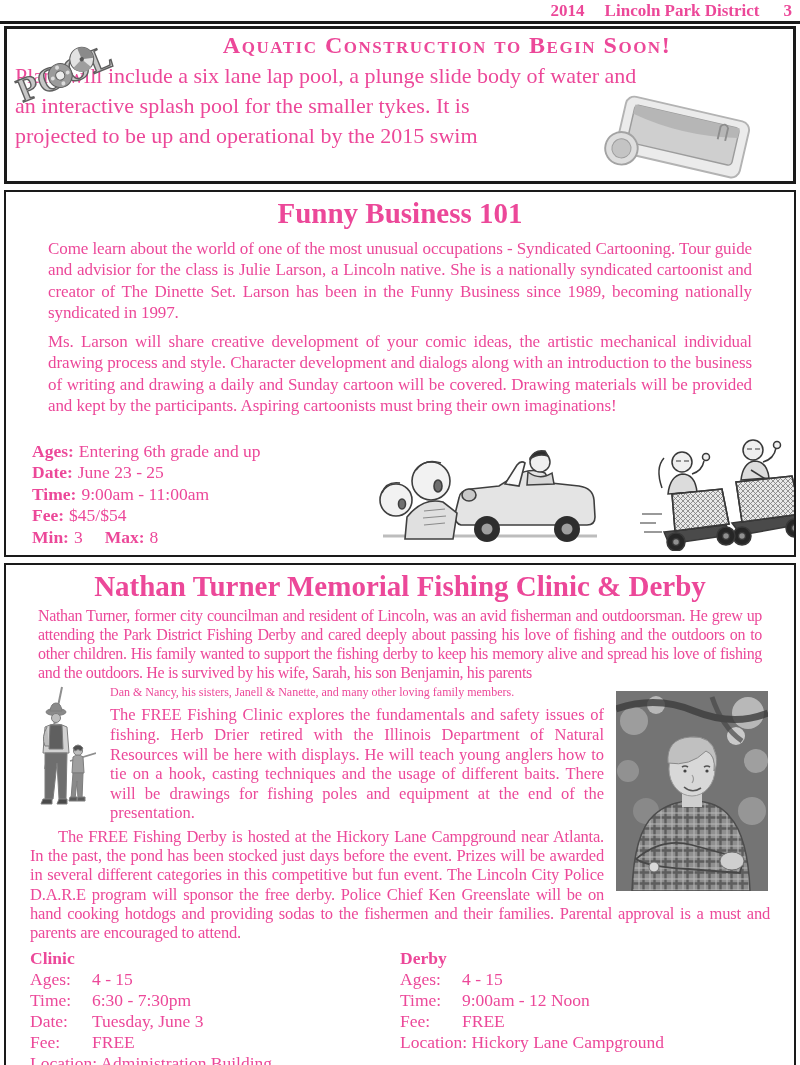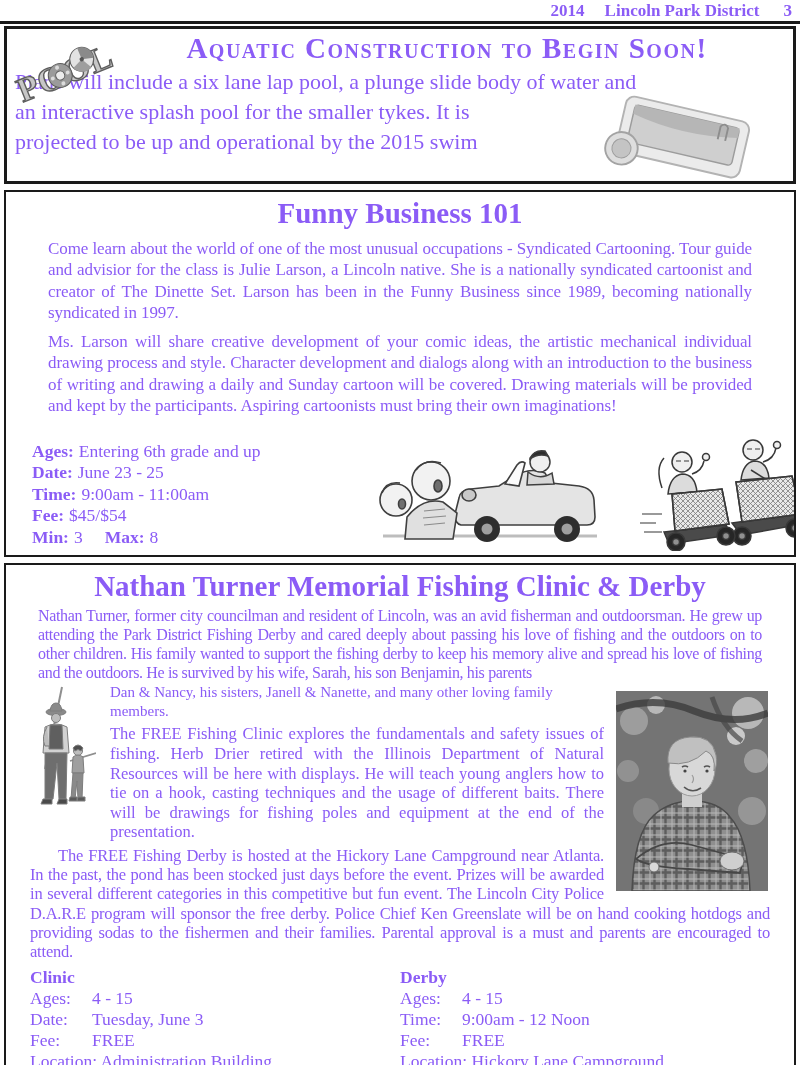--- a/index.html
+++ b/index.html
@@ -1,51 +1,51 @@
 <!DOCTYPE html>
 <html><head>
 <meta charset="utf-8">
 <style>
   html,body{margin:0;padding:0;background:#fff;}
   .page{width:800px;height:1065px;position:relative;overflow:hidden;background:#fff;
-        font-family:"Liberation Serif",serif;color:#8b5cf6;}
+        font-family:"Liberation Serif",serif;color:#ec4899;}
   
   .page-header{position:absolute;top:1px;right:8px;font-weight:bold;font-size:17px;white-space:nowrap;}
   .page-header .yr{margin-right:20px;}
   .page-header .pg{margin-left:24px;}
   .header-rule{position:absolute;top:21px;left:0;width:800px;height:3px;background:#1a1a1a;}
   
   .box{margin:0 4px;border:2px solid #1a1a1a;background:#fff;position:relative;box-sizing:border-box;}
   .box-aquatic{margin-top:26px;height:158px;border-width:3px;overflow:hidden;}
   .box-funny{margin-top:6px;padding:0 26px 6px;overflow:hidden;}
   .box-fishing{margin-top:6px;padding:0 24px 0;border-bottom-width:5px;overflow:hidden;}
   
   .pool-logo{position:absolute;top:0;left:4px;width:104px;height:80px;}
-  .aq-title{margin:3px 8px 0 102px;text-align:center;font-size:29px;font-weight:800;
+  .aq-title{margin:3px 8px 0 102px;text-align:center;font-size:24px;font-weight:800;
             font-variant:small-caps;letter-spacing:1.5px;white-space:nowrap;}
   .aq-body{margin:2px 8px 0 8px;font-size:22px;line-height:30px;}
   .aq-line{white-space:nowrap;}
   .aq-line.first{text-indent:80px;}
   .pool-art{position:absolute;right:8px;bottom:2px;width:190px;height:86px;}
   
   .sec-title{text-align:center;font-weight:bold;font-size:29px;margin:5px 0 3px;line-height:33px;}
   .fb-p{font-size:17px;line-height:21.3px;text-align:justify;letter-spacing:-0.1px;margin:8px 16px 0;}
   .fb-row{display:flex;align-items:flex-end;margin-top:10px;gap:20px;}
   .fb-details{font-size:17.5px;line-height:19px;flex:0 0 315px;}
   .kv{margin:0 0 2.5px;}
   .kv .k{font-weight:bold;margin-right:5px;}
   .kv .k2{font-weight:bold;margin:0 5px 0 22px;}
   .cartoon1{width:235px;height:112px;margin-left:2px;}
   .cartoon2{width:172px;height:125px;margin-left:14px;margin-bottom:-2px;}
   
   .ft-p1{font-size:16px;line-height:19px;letter-spacing:-0.35px;text-align:justify;margin:1px 8px 0;}
   .ft-wrap{margin-top:1px;}
   .fish-art{float:left;width:64px;height:138px;margin:2px 14px 0 2px;}
   .photo{float:right;width:152px;height:200px;margin:8px 2px 6px 12px;}
-  .ft-p1b{font-size:15px;line-height:19px;margin:0;padding-left:26px;}
+  .ft-p1b{font-size:12px;line-height:19px;margin:0;padding-left:26px;}
   .ft-p2{font-size:16.5px;line-height:19.6px;text-align:justify;margin:3px 0 0;}
   .ft-p3{font-size:16.5px;line-height:19.2px;letter-spacing:-0.2px;text-align:justify;
          text-indent:28px;margin:4px 0 0;}
   .cols{clear:none;display:flex;margin-top:6px;}
   .col{flex:0 0 50%;font-size:17.5px;line-height:21px;}
   .col-title{font-weight:bold;}
   .crow .lk{display:inline-block;width:62px;}
 </style>
 </head>
 <body>
@@ -247,20 +247,21 @@
         </svg>
       </div>
       <p class="ft-p1b">Dan &amp; Nancy, his sisters, Janell &amp; Nanette, and many other loving family members.</p>
       <p class="ft-p2">The FREE Fishing Clinic explores the fundamentals and safety issues of fishing. Herb Drier retired with the Illinois Department of Natural Resources will be here with displays. He will teach young anglers how to tie on a hook, casting techniques and the usage of different baits. There will be drawings for fishing poles and equipment at the end of the presentation.</p>
       <p class="ft-p3">The FREE Fishing Derby is hosted at the Hickory Lane Campground near Atlanta. In the past, the pond has been stocked just days before the event. Prizes will be awarded in several different categories in this competitive but fun event. The Lincoln City Police D.A.R.E program will sponsor the free derby. Police Chief Ken Greenslate will be on hand cooking hotdogs and providing sodas to the fishermen and their families. Parental approval is a must and parents are encouraged to attend.</p>
     </div>
     <div class="cols">
       <div class="col">
         <div class="col-title">Clinic</div>
         <div class="crow"><span class="lk">Ages:</span><span>4 - 15</span></div>
+        <div class="crow"><span class="lk">Time:</span><span>6:30 - 7:30pm</span></div>
         <div class="crow"><span class="lk">Date:</span><span>Tuesday, June 3</span></div>
         <div class="crow"><span class="lk">Fee:</span><span>FREE</span></div>
         <div class="crow"><span>Location:</span> <span>Administration Building</span></div>
       </div>
       <div class="col">
         <div class="col-title">Derby</div>
         <div class="crow"><span class="lk">Ages:</span><span>4 - 15</span></div>
         <div class="crow"><span class="lk">Time:</span><span>9:00am - 12 Noon</span></div>
         <div class="crow"><span class="lk">Fee:</span><span>FREE</span></div>
         <div class="crow"><span>Location:</span> <span>Hickory Lane Campground</span></div>

